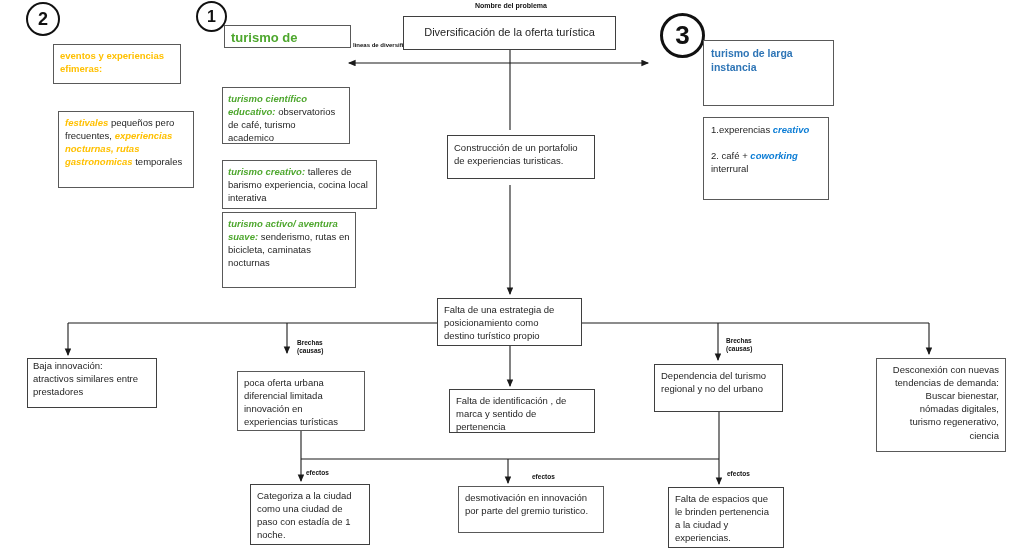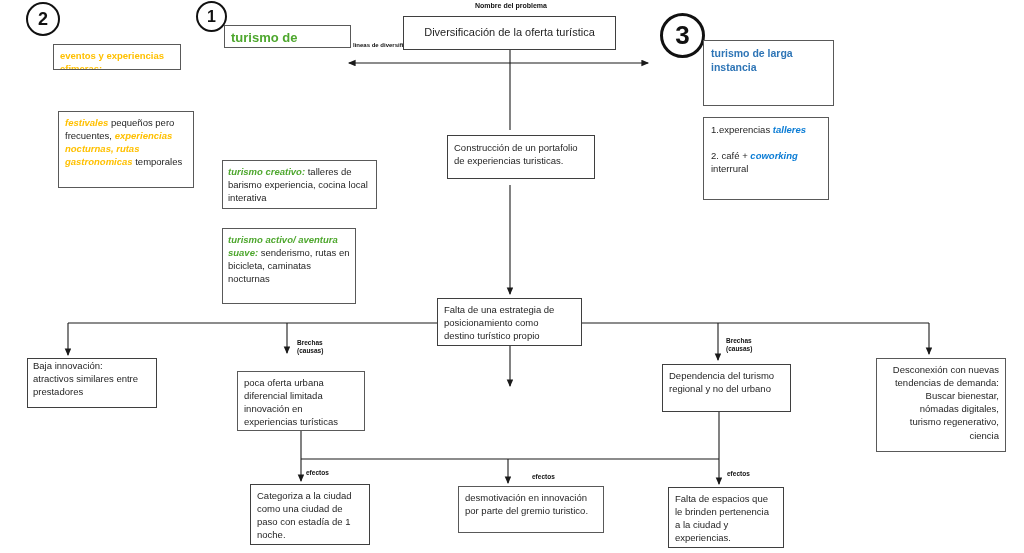--- a/index.html
+++ b/index.html
@@ -80,56 +80,60 @@
   <div class="label" style="left:726px;top:337px;">Brechas
 (causas)</div>
   <div class="label" style="left:306px;top:469px;">efectos</div>
   <div class="label" style="left:532px;top:473px;">efectos</div>
   <div class="label" style="left:727px;top:470px;">efectos</div>
 
   <div class="box dark title-box" style="left:403px;top:16px;width:213px;height:23px;">Diversificación de la oferta turística</div>
 
   <div class="box" style="left:224px;top:25px;width:127px;height:23px;padding:3px 6px;"><span class="gb" style="font-size:13px;">turismo de bienestar</span></div>
 
+  <div class="box" style="left:222px;top:87px;width:128px;height:57px;padding:4px 5px;"><span class="gi">turismo científico educativo:</span><span> observatorios de café, turismo academico</span></div>
 
   <div class="box" style="left:222px;top:160px;width:155px;height:49px;padding:4px 5px;"><span class="gi">turismo creativo:</span><span> talleres de barismo experiencia, cocina local interativa</span></div>
 
-  <div class="box" style="left:222px;top:228px;width:134px;height:76px;padding:4px 5px;"><span class="gi">turismo activo/ aventura suave:</span><span> senderismo, rutas en bicicleta, caminatas nocturnas</span></div>
+  <div class="box" style="left:222px;top:212px;width:134px;height:76px;padding:4px 5px;"><span class="gi">turismo activo/ aventura suave:</span><span> senderismo, rutas en bicicleta, caminatas nocturnas</span></div>
 
-  <div class="box" style="left:53px;top:44px;width:128px;height:26px;"><span class="yb">eventos y experiencias
+  <div class="box" style="left:53px;top:44px;width:128px;height:40px;"><span class="yb">eventos y experiencias
 efimeras:</span></div>
 
   <div class="box" style="left:58px;top:111px;width:136px;height:77px;white-space:normal;"><span class="yi">festivales</span><span> pequeños pero frecuentes, </span><span class="yi">experiencias nocturnas, rutas gastronomicas</span><span> temporales</span></div>
 
   <div class="box" style="left:703px;top:40px;width:131px;height:66px;padding:5px 7px;"><span class="bb" style="font-size:10.5px;">turismo de larga
 instancia</span></div>
 
-  <div class="box" style="left:703px;top:117px;width:126px;height:83px;padding:5px 7px;"><span>1.experencias </span><span class="bi">talleres</span><span>
+  <div class="box" style="left:703px;top:117px;width:126px;height:83px;padding:5px 7px;"><span>1.experencias </span><span class="bi">creativo</span><span>
 
 2. café + </span><span class="bi">coworking</span><span>
 interrural</span></div>
 
   <div class="box dark" style="left:447px;top:129px;width:148px;height:44px;padding:5px 6px;margin-top:6px;">Construcción de un portafolio
 de experiencias turisticas.</div>
 
   <div class="box dark" style="left:437px;top:298px;width:145px;height:48px;">Falta de una estrategia de
 posicionamiento como
 destino turístico propio</div>
 
   <div class="box dark" style="left:27px;top:358px;width:130px;height:50px;padding:0 5px;">Baja innovación:
 atractivos similares entre
 prestadores</div>
 
   <div class="box" style="left:237px;top:371px;width:128px;height:60px;">poca oferta urbana
 diferencial limitada
 innovación en
 experiencias turísticas</div>
 
+  <div class="box dark" style="left:449px;top:389px;width:146px;height:44px;">Falta de identificación , de
+marca y sentido de
+pertenencia</div>
 
-  <div class="box dark" style="left:654px;top:364px;width:129px;height:48px;margin-left:8px;">Dependencia del turismo
+  <div class="box dark" style="left:654px;top:364px;width:129px;height:48px;">Dependencia del turismo
 regional y no del urbano</div>
 
   <div class="box" style="left:876px;top:358px;width:130px;height:94px;text-align:right;">Desconexión con nuevas
 tendencias de demanda:
 Buscar bienestar,
 nómadas digitales,
 turismo regenerativo,
 ciencia</div>
 
   <div class="box dark" style="left:250px;top:484px;width:120px;height:61px;">Categoriza a la ciudad

